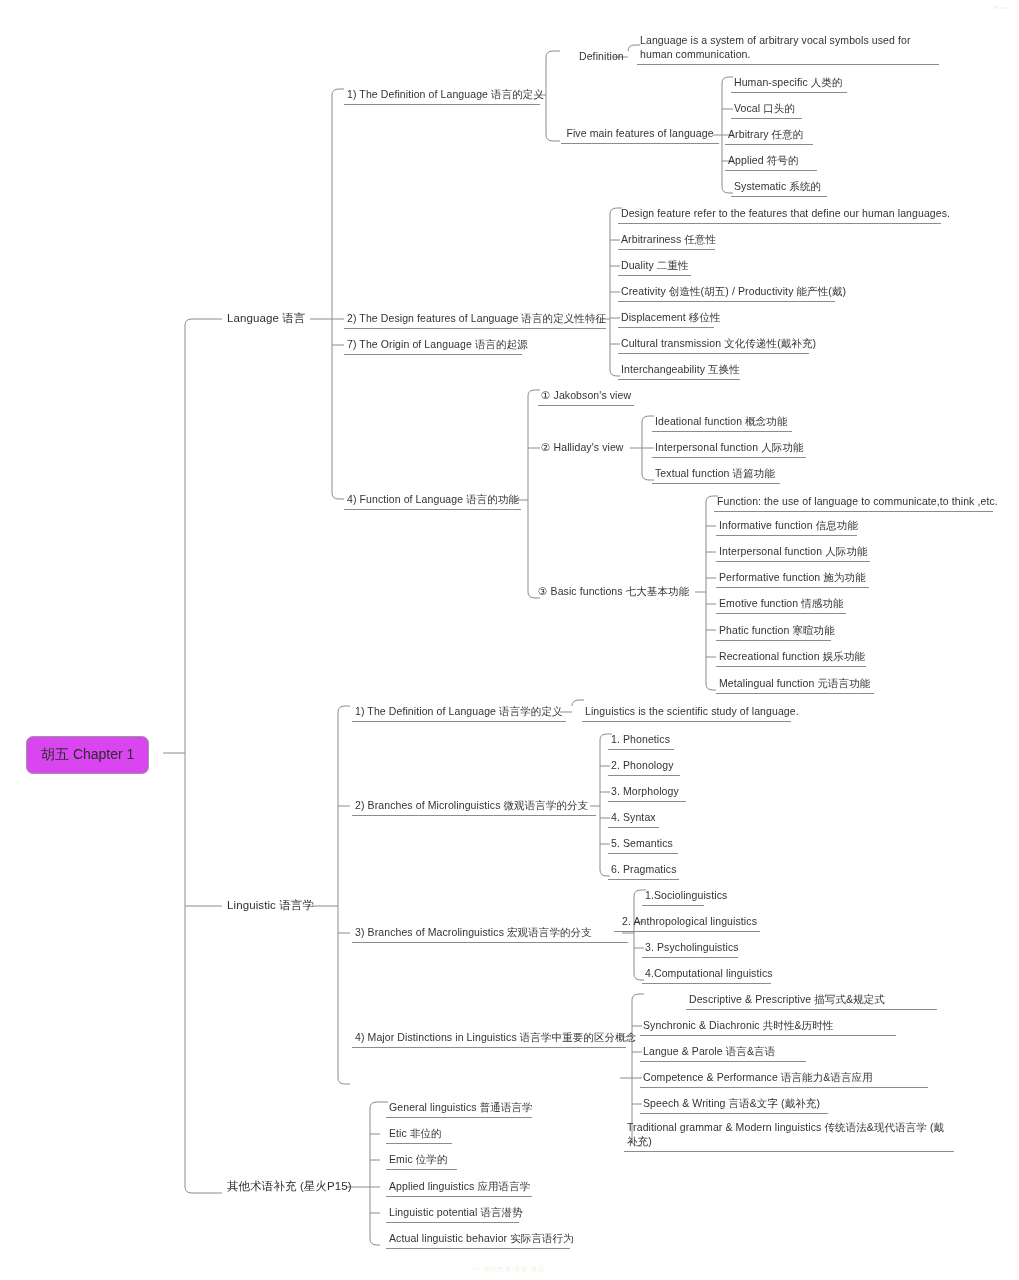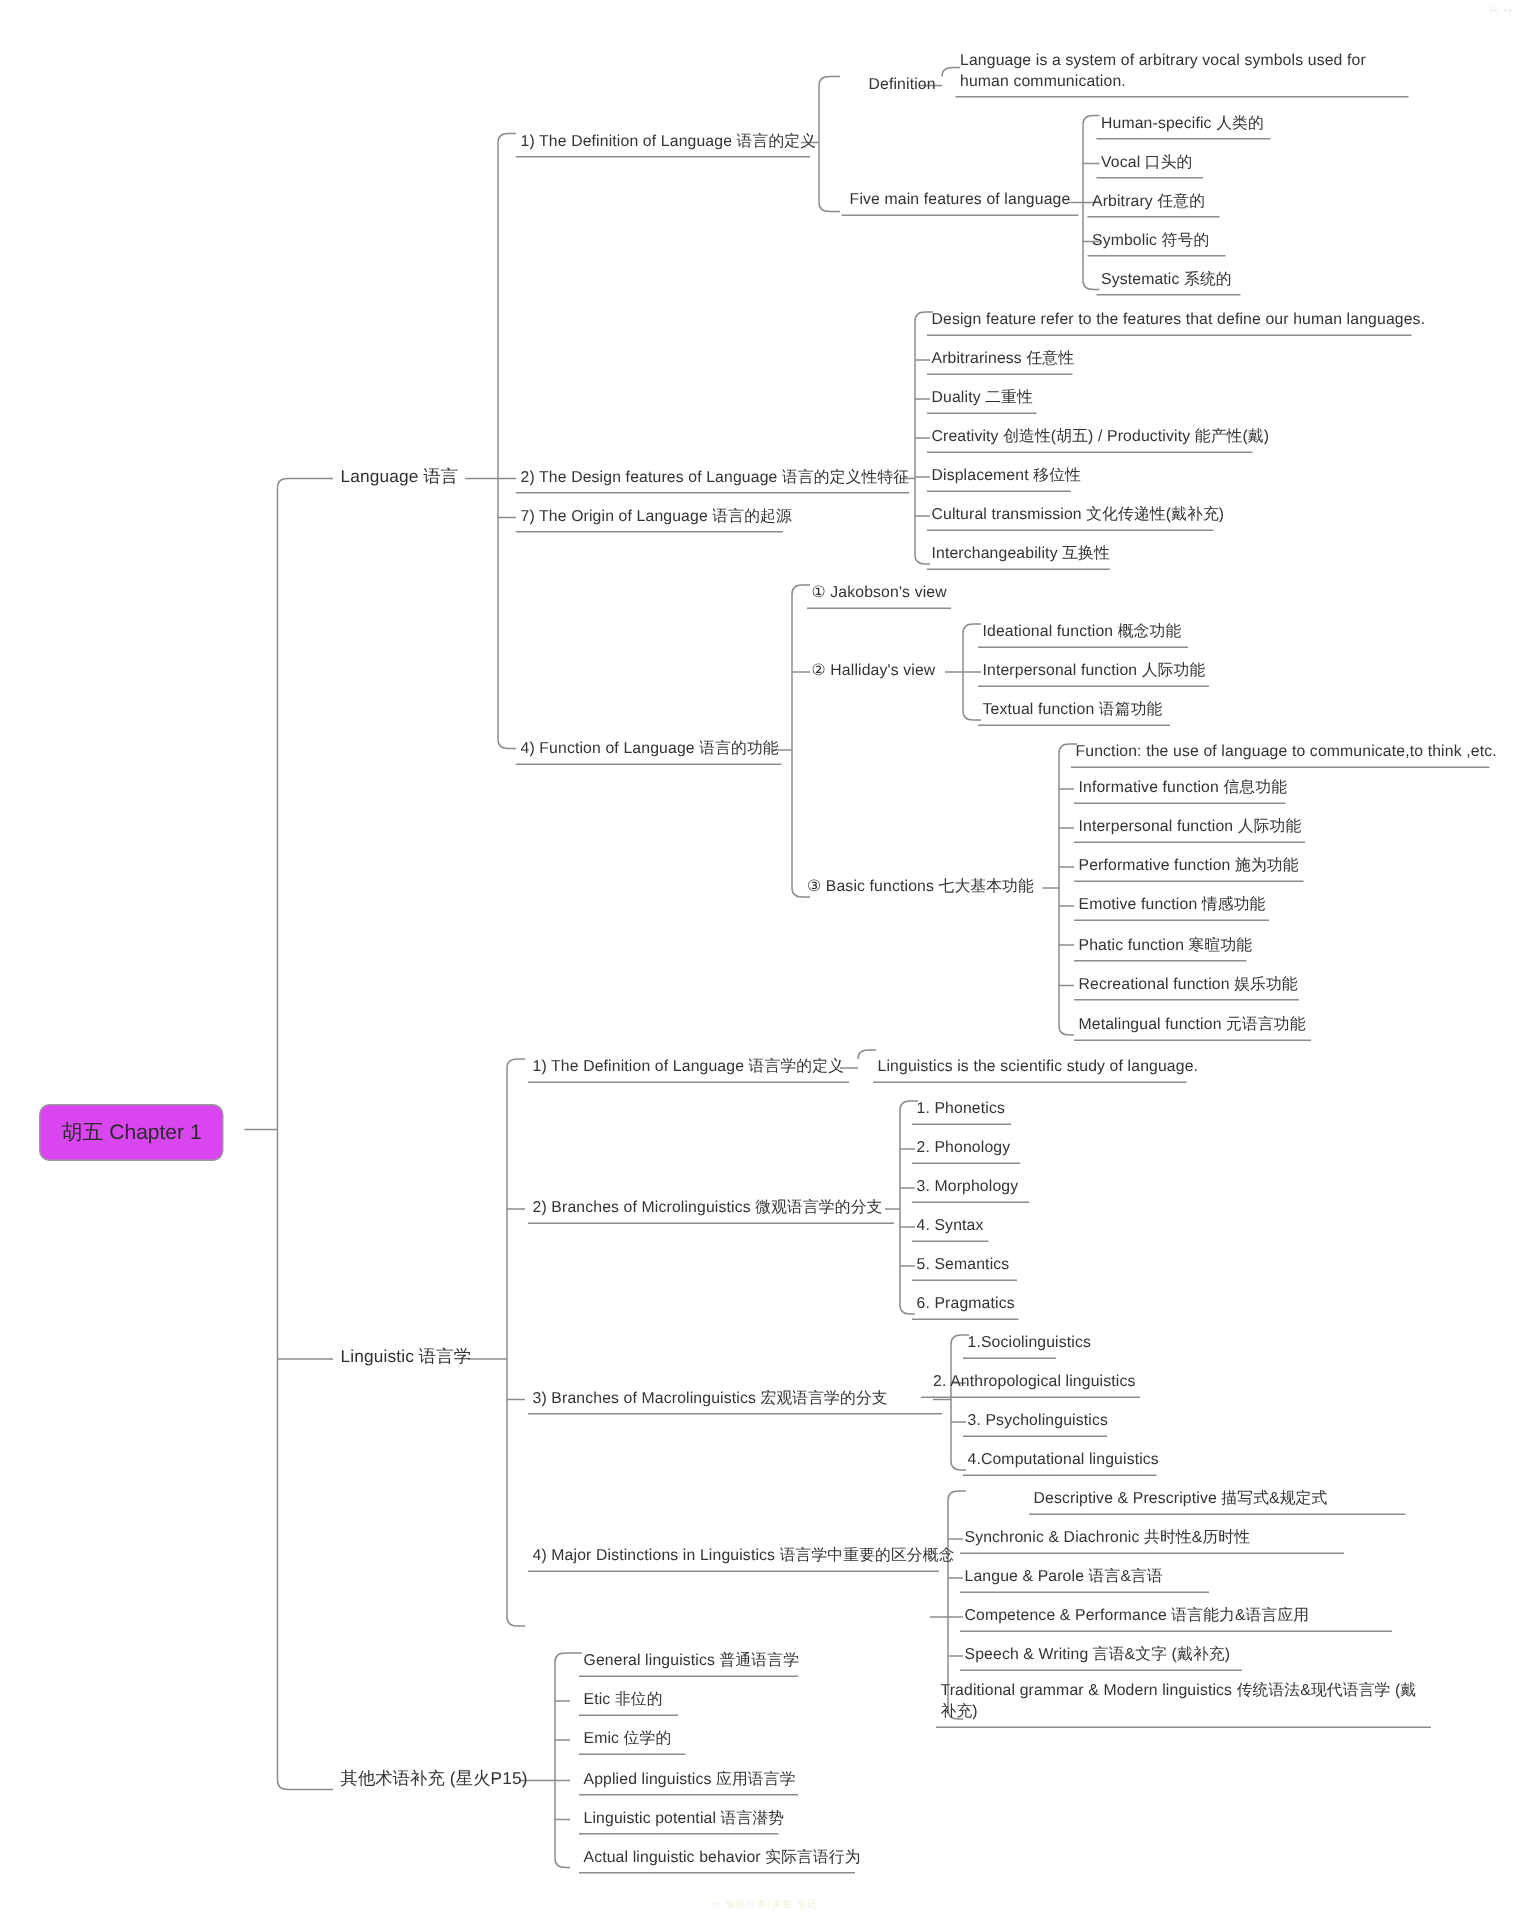--- a/index.html
+++ b/index.html
@@ -177,21 +177,21 @@
 
   <div class="node plain" style="left:576px;top:49px;">Definition</div>
 
   <div class="node ul wrap" style="left:637px;top:33px;width:296px;">Language is a system of arbitrary vocal symbols used for human communication.</div>
 
   <div class="node ul" style="left:561px;top:126px;width:152px;text-align:center;">Five main features of language</div>
 
   <div class="node ul" style="left:731px;top:75px;width:110px;">Human-specific 人类的</div>
   <div class="node ul" style="left:731px;top:101px;width:65px;">Vocal 口头的</div>
   <div class="node ul" style="left:725px;top:127px;width:82px;">Arbitrary 任意的</div>
-  <div class="node ul" style="left:725px;top:153px;width:86px;">Symbolic 符号的</div>
+  <div class="node ul" style="left:725px;top:153px;width:86px;">Applied 符号的</div>
   <div class="node ul" style="left:731px;top:179px;width:90px;">Systematic 系统的</div>
 
   <div class="node ul" style="left:344px;top:311px;width:256px;">2) The Design features of Language 语言的定义性特征</div>
 
   <div class="node ul" style="left:618px;top:206px;width:317px;">Design feature refer to the features that define our human languages.</div>
   <div class="node ul" style="left:618px;top:232px;width:91px;">Arbitrariness 任意性</div>
   <div class="node ul" style="left:618px;top:258px;width:67px;">Duality 二重性</div>
   <div class="node ul" style="left:618px;top:284px;width:211px;">Creativity 创造性(胡五) / Productivity 能产性(戴)</div>
   <div class="node ul" style="left:618px;top:310px;width:90px;">Displacement 移位性</div>
   <div class="node ul" style="left:618px;top:336px;width:185px;">Cultural transmission 文化传递性(戴补充)</div>

